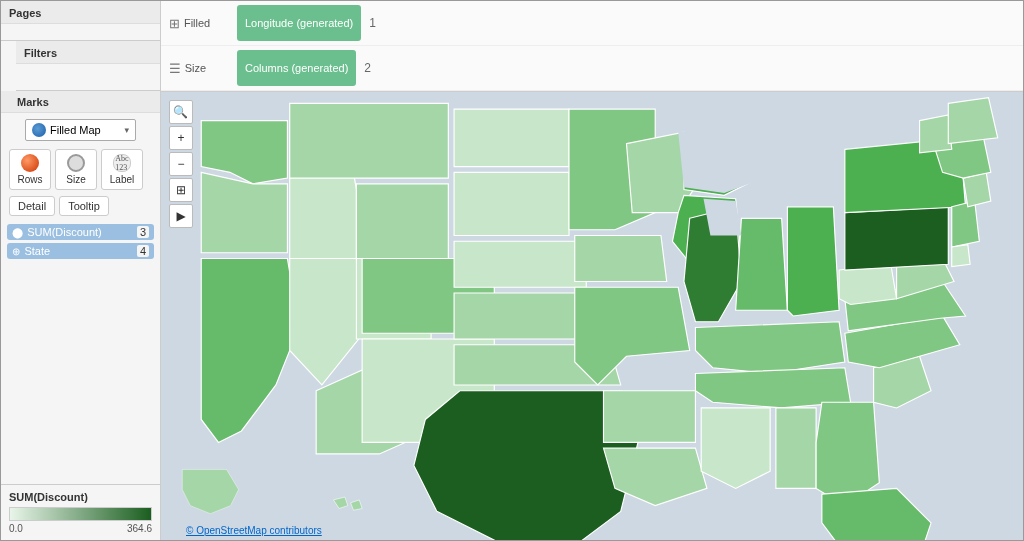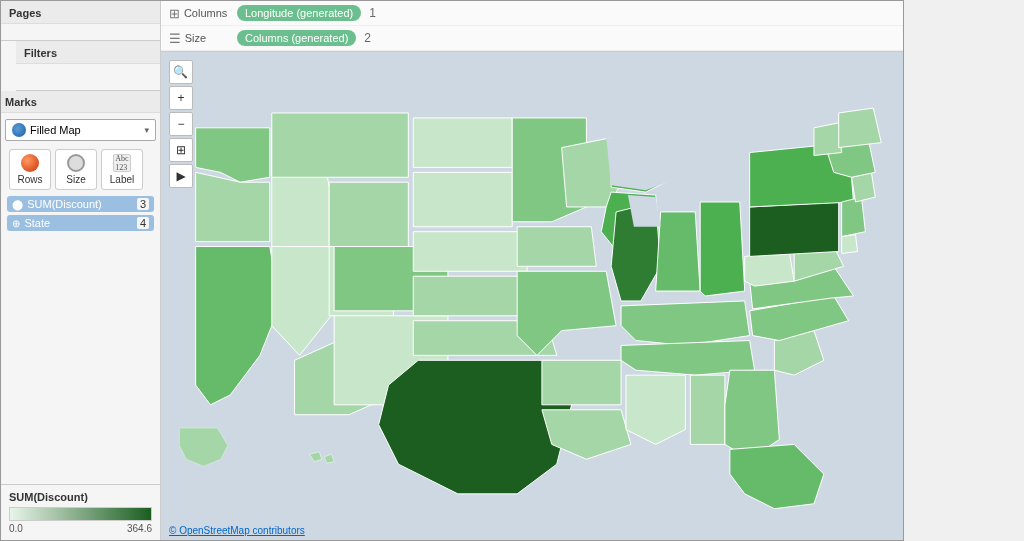--- a/index.html
+++ b/index.html
@@ -1,20 +1,20 @@
 <!DOCTYPE html>
 <html><head>
   <meta charset="utf-8">
   <style>
     * { box-sizing: border-box; margin: 0; padding: 0; }
     body { font-family: 'Segoe UI', Tahoma, Geneva, Verdana, sans-serif; font-size: 12px; background: #f0f0f0; }
 
     .app-container {
       display: flex;
-      width: 904px;
+      width: 1024px;
       height: 541px;
       border: 1px solid #999;
       background: #fff;
       overflow: hidden;
     }
 
     
     .left-panel {
       width: 160px;
       min-width: 160px;
@@ -44,30 +44,30 @@
       margin-left: 15px;
     }
 
     .marks-section {
       flex: 1;
       display: flex;
       flex-direction: column;
     }
 
     .marks-header {
-      padding: 5px 8px 4px 4px;
+      padding: 5px 8px 4px 16px;
       font-weight: bold;
       font-size: 11px;
       color: #333;
       border-bottom: 1px solid #ddd;
       background: #ebebeb;
     }
 
     .marks-dropdown {
-      margin: 6px 4px;
+      margin: 6px 24px;
       display: flex;
       align-items: center;
       background: #fff;
       border: 1px solid #aaa;
       border-radius: 2px;
       padding: 3px 6px;
       cursor: pointer;
       font-size: 11px;
     }
 
@@ -127,21 +127,21 @@
       border: 2px solid #999;
       margin-bottom: 2px;
       position: relative;
     }
 
     .mark-btn .icon-label {
       width: 18px;
       height: 18px;
       background: #eee;
       border: 1px solid #ccc;
-      border-radius: 2px;
+      border-radius: 8px;
       margin-bottom: 2px;
       display: flex;
       align-items: center;
       justify-content: center;
       font-size: 8px;
       color: #555;
       font-family: serif;
     }
 
     .marks-row2 {
@@ -258,22 +258,22 @@
     }
 
     .shelf-label .shelf-icon {
       color: #777;
       font-size: 13px;
     }
 
     .shelf-pill {
       background: #6bbf8e;
       color: #fff;
-      border-radius: 8px;
-      padding: 2px 8px;
+      border-radius: 3px;
+      padding: 12px 8px;
       font-size: 11px;
       cursor: pointer;
     }
 
     .shelf-num {
       color: #666;
       font-size: 12px;
     }
 
     
@@ -309,21 +309,21 @@
     }
 
     .map-svg-container {
       width: 100%;
       height: 100%;
     }
 
     .attribution {
       position: absolute;
       bottom: 4px;
-      left: 8px;
+      left: 25px;
       font-size: 10px;
       color: #0066cc;
       text-decoration: underline;
       cursor: pointer;
     }
 
     
     .state-path {
       stroke: #fff;
       stroke-width: 1;
@@ -369,20 +369,24 @@
         <div class="mark-btn">
           <div class="icon-size"></div>
           <span>Size</span>
         </div>
         <div class="mark-btn">
           <div class="icon-label">Abc<br>123</div>
           <span>Label</span>
         </div>
       </div>
 
+      <div class="marks-row2">
+        <div class="detail-btn">Detail</div>
+        <div class="tooltip-btn">Tooltip</div>
+      </div>
 
       <div class="marks-fields">
         <div class="field-pill">
           <span class="pill-icon">⬤</span>
           <span>SUM(Discount)</span>
           <span class="pill-num">3</span>
         </div>
         <div class="field-pill">
           <span class="pill-icon">⊕</span>
           <span>State</span>
@@ -402,21 +406,21 @@
       </div>
     </div>
   </div>
 
   <div class="right-area">
 
     <div class="top-bar">
       <div class="shelf-row">
         <div class="shelf-label">
           <span class="shelf-icon">⊞</span>
-          <span>Columns</span>
+          <span>Filled</span>
         </div>
         <div class="shelf-pill">Longitude (generated)</div>
         <span class="shelf-num">1</span>
       </div>
       <div class="shelf-row">
         <div class="shelf-label">
           <span class="shelf-icon">☰</span>
           <span>Size</span>
         </div>
         <div class="shelf-pill">Columns (generated)</div>

